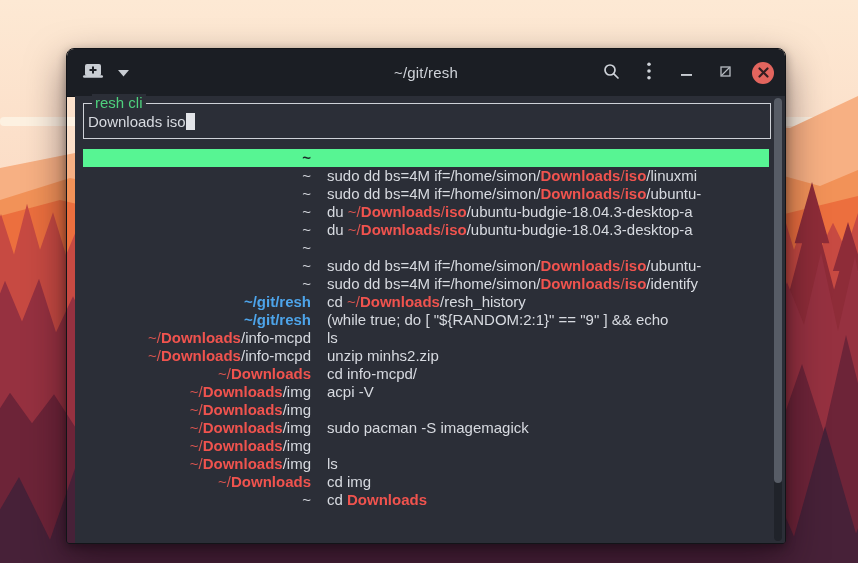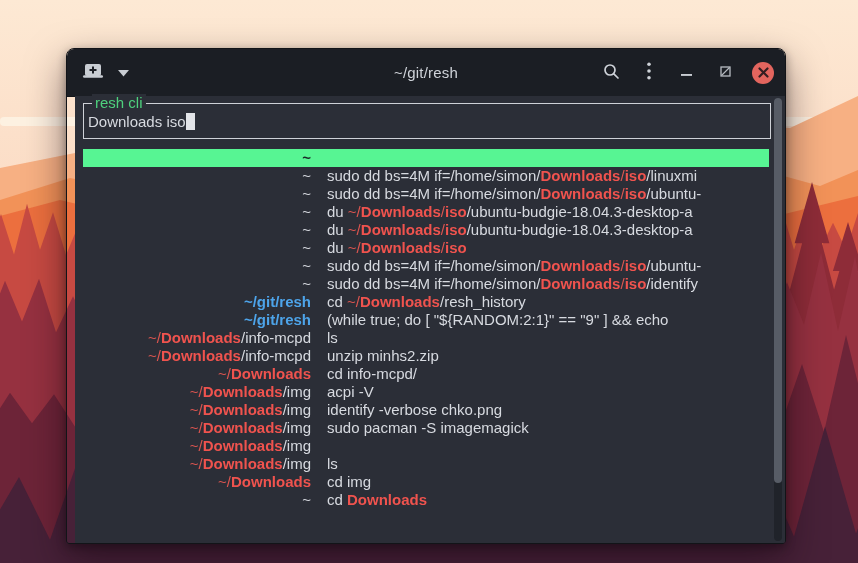--- a/index.html
+++ b/index.html
@@ -156,30 +156,30 @@
       <span class="query">Downloads iso</span>
         <span class="cursor"></span>
     </div>
 
     <div class="rows">
         <div class="row sel"><div class="rpath"><span class="seg-w">~</span></div></div>
         <div class="row"><div class="rpath"><span class="seg-w">~</span></div><div class="rcmd"><span class="seg-w">sudo dd bs=4M if=/home/simon/</span><span class="seg-rb">Downloads</span><span class="seg-r">/</span><span class="seg-rb">iso</span><span class="seg-w">/linuxmi</span></div></div>
         <div class="row"><div class="rpath"><span class="seg-w">~</span></div><div class="rcmd"><span class="seg-w">sudo dd bs=4M if=/home/simon/</span><span class="seg-rb">Downloads</span><span class="seg-r">/</span><span class="seg-rb">iso</span><span class="seg-w">/ubuntu-</span></div></div>
         <div class="row"><div class="rpath"><span class="seg-w">~</span></div><div class="rcmd"><span class="seg-w">du </span><span class="seg-r">~/</span><span class="seg-rb">Downloads</span><span class="seg-r">/</span><span class="seg-rb">iso</span><span class="seg-w">/ubuntu-budgie-18.04.3-desktop-a</span></div></div>
         <div class="row"><div class="rpath"><span class="seg-w">~</span></div><div class="rcmd"><span class="seg-w">du </span><span class="seg-r">~/</span><span class="seg-rb">Downloads</span><span class="seg-r">/</span><span class="seg-rb">iso</span><span class="seg-w">/ubuntu-budgie-18.04.3-desktop-a</span></div></div>
-        <div class="row"><div class="rpath"><span class="seg-w">~</span></div><div class="rcmd"><span class="seg-w">du </span><span class="seg-r">~/</span><span class="seg-rb">Downloads</span><span class="seg-r">/</span><span class="seg-rb">iso</span></div></div>
+        <div class="row"><div class="rpath"><span class="seg-w">~</span></div></div>
         <div class="row"><div class="rpath"><span class="seg-w">~</span></div><div class="rcmd"><span class="seg-w">sudo dd bs=4M if=/home/simon/</span><span class="seg-rb">Downloads</span><span class="seg-r">/</span><span class="seg-rb">iso</span><span class="seg-w">/ubuntu-</span></div></div>
         <div class="row"><div class="rpath"><span class="seg-w">~</span></div><div class="rcmd"><span class="seg-w">sudo dd bs=4M if=/home/simon/</span><span class="seg-rb">Downloads</span><span class="seg-r">/</span><span class="seg-rb">iso</span><span class="seg-w">/identify</span></div></div>
         <div class="row"><div class="rpath"><span class="seg-b">~/git/resh</span></div><div class="rcmd"><span class="seg-w">cd </span><span class="seg-r">~/</span><span class="seg-rb">Downloads</span><span class="seg-w">/resh_history</span></div></div>
         <div class="row"><div class="rpath"><span class="seg-b">~/git/resh</span></div><div class="rcmd"><span class="seg-w">(while true; do [ "${RANDOM:2:1}" == "9" ] &amp;&amp; echo</span></div></div>
         <div class="row"><div class="rpath"><span class="seg-r">~/</span><span class="seg-rb">Downloads</span><span class="seg-w">/info-mcpd</span></div><div class="rcmd"><span class="seg-w">ls</span></div></div>
         <div class="row"><div class="rpath"><span class="seg-r">~/</span><span class="seg-rb">Downloads</span><span class="seg-w">/info-mcpd</span></div><div class="rcmd"><span class="seg-w">unzip minhs2.zip</span></div></div>
         <div class="row"><div class="rpath"><span class="seg-r">~/</span><span class="seg-rb">Downloads</span></div><div class="rcmd"><span class="seg-w">cd info-mcpd/</span></div></div>
         <div class="row"><div class="rpath"><span class="seg-r">~/</span><span class="seg-rb">Downloads</span><span class="seg-w">/img</span></div><div class="rcmd"><span class="seg-w">acpi -V</span></div></div>
-        <div class="row"><div class="rpath"><span class="seg-r">~/</span><span class="seg-rb">Downloads</span><span class="seg-w">/img</span></div><div class="rcmd"><span class="seg-w">identify -verbose chko.png</span></div></div>
+        <div class="row"><div class="rpath"><span class="seg-r">~/</span><span class="seg-rb">Downloads</span><span class="seg-w">/img</span></div></div>
         <div class="row"><div class="rpath"><span class="seg-r">~/</span><span class="seg-rb">Downloads</span><span class="seg-w">/img</span></div><div class="rcmd"><span class="seg-w">sudo pacman -S imagemagick</span></div></div>
         <div class="row"><div class="rpath"><span class="seg-r">~/</span><span class="seg-rb">Downloads</span><span class="seg-w">/img</span></div></div>
         <div class="row"><div class="rpath"><span class="seg-r">~/</span><span class="seg-rb">Downloads</span><span class="seg-w">/img</span></div><div class="rcmd"><span class="seg-w">ls</span></div></div>
         <div class="row"><div class="rpath"><span class="seg-r">~/</span><span class="seg-rb">Downloads</span></div><div class="rcmd"><span class="seg-w">cd img</span></div></div>
         <div class="row"><div class="rpath"><span class="seg-w">~</span></div><div class="rcmd"><span class="seg-w">cd </span><span class="seg-rb">Downloads</span></div></div>
       </div>
 
     <div class="sbar">
       <div class="sthumb"></div>
     </div>

